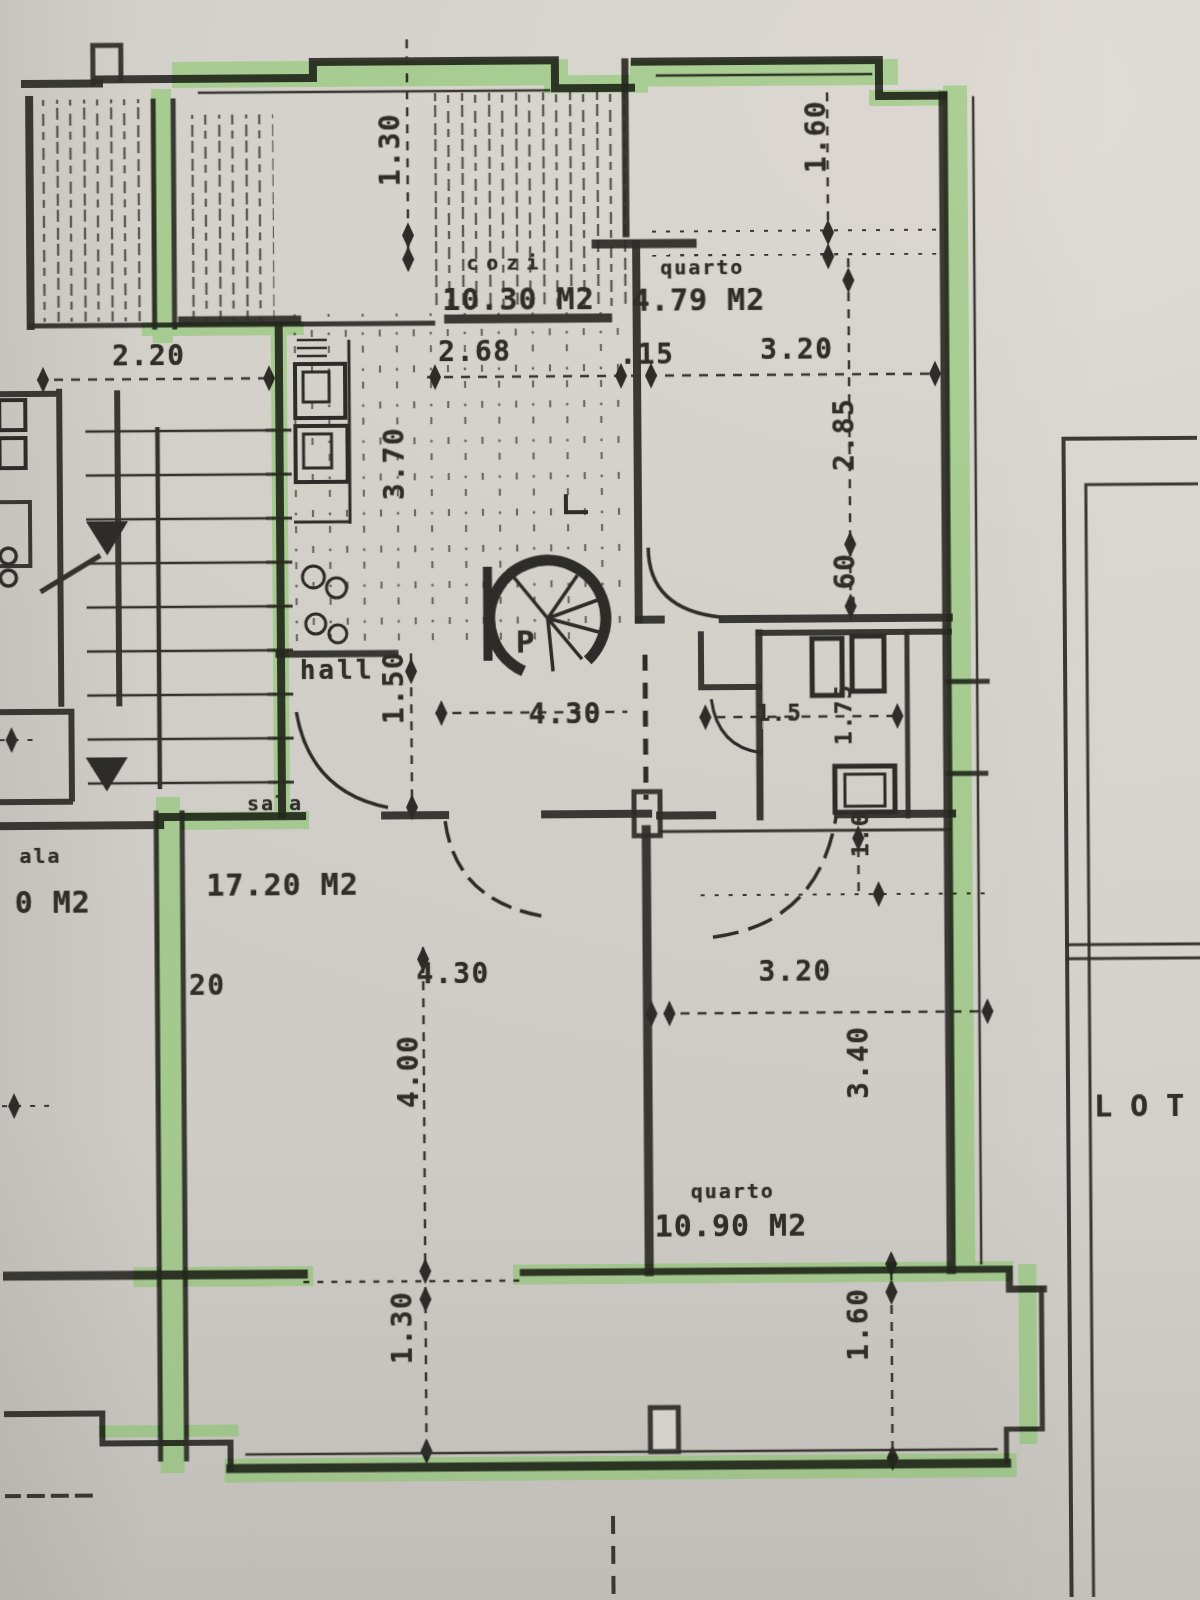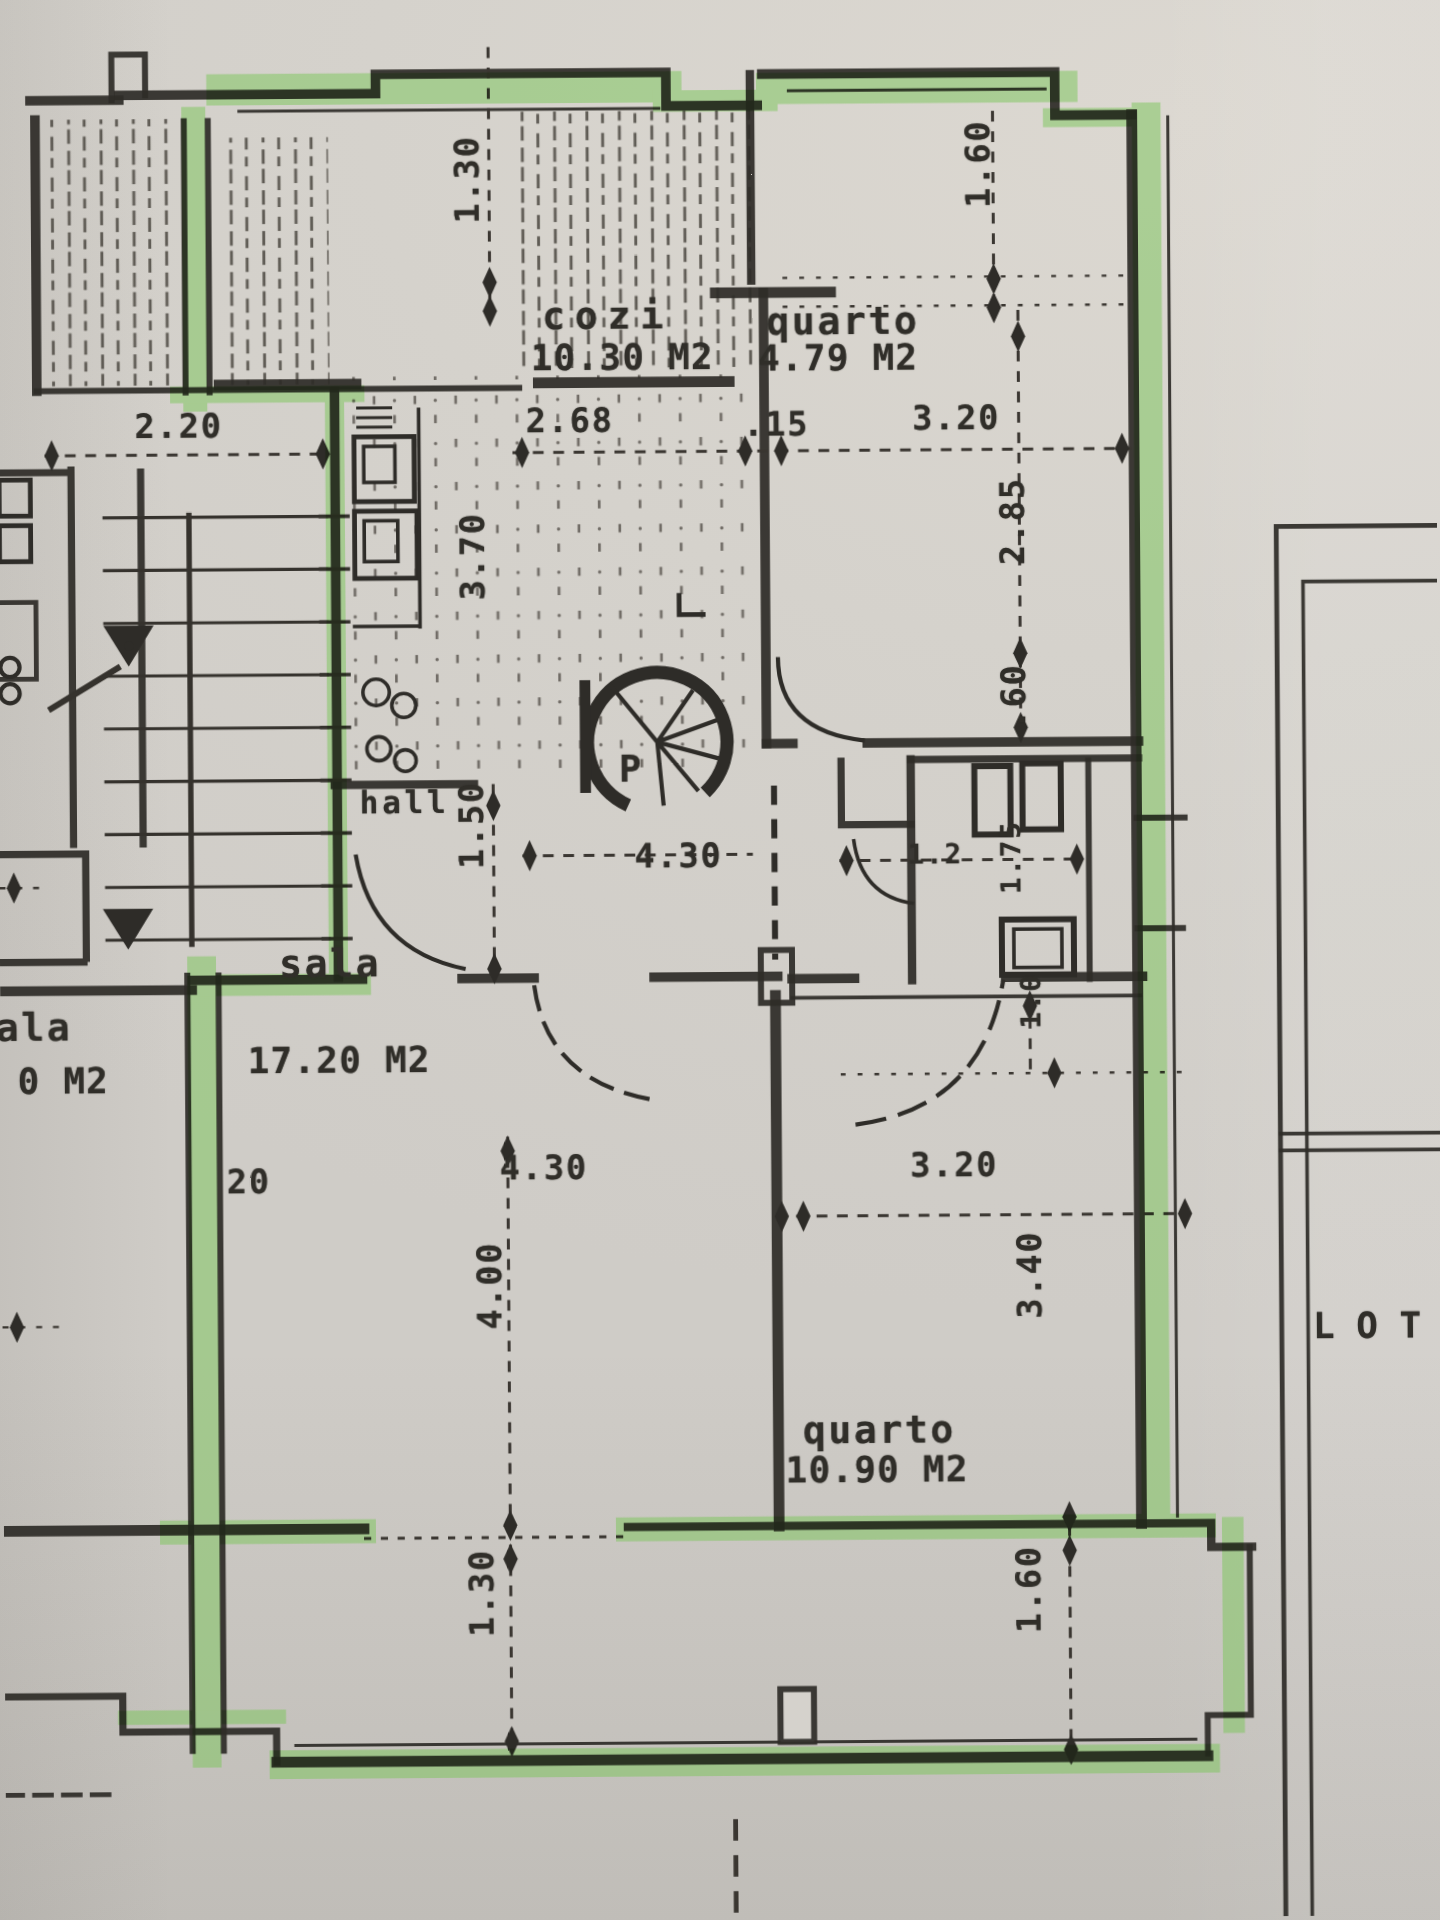--- a/index.html
+++ b/index.html
@@ -12,21 +12,21 @@
     font-family:"DejaVu Sans Mono","Liberation Mono",monospace;
   }
   .tilt{position:absolute;inset:0;transform:rotate(-0.4deg);transform-origin:50% 50%;}
   svg{position:absolute;left:0;top:0;}
   .lbl{
     position:absolute;font-weight:bold;color:#302e29;white-space:nowrap;
     transform:translate(-50%,-50%);letter-spacing:1.5px;
     text-shadow:0 0 1px rgba(48,46,41,.65);font-size:28px;
   }
   .rot{transform:translate(-50%,-50%) rotate(-90deg);}
-  .room{font-size:32px;letter-spacing:2px;text-align:right;}
+  .room{font-size:20px;letter-spacing:2px;text-align:right;}
   .area{font-size:30px;letter-spacing:1px;}
   .sp{letter-spacing:8px;}
   .small{font-size:23px;}
   .hall{font-size:26px;letter-spacing:3px;}
   .pmark{font-size:31px;}
   .lote{transform:none;font-size:30px;letter-spacing:18px;}
 </style>
 </head>
 <body>
 
@@ -240,40 +240,40 @@
   <span class="lbl" style="left:152px;top:352px">2.20</span>
   <span class="lbl" style="left:478px;top:350px">2.68</span>
   <span class="lbl" style="left:650px;top:354px">.15</span>
   <span class="lbl" style="left:800px;top:350px">3.20</span>
   <span class="lbl rot" style="left:820px;top:138px">1.60</span>
   <span class="lbl rot" style="left:396px;top:462px">3.70</span>
   <span class="lbl rot" style="left:846px;top:436px">2.85</span>
   <span class="lbl rot" style="left:846px;top:582px">.60</span>
   <span class="lbl rot" style="left:394px;top:686px">1.50</span>
   <span class="lbl" style="left:566px;top:713px">4.30</span>
-  <span class="lbl small" style="left:780px;top:714px">1.2</span>
+  <span class="lbl small" style="left:780px;top:714px">1.5</span>
   <span class="lbl rot small" style="left:844px;top:716px">1.75</span>
   <span class="lbl rot small" style="left:860px;top:836px">1.0</span>
   <span class="lbl" style="left:206px;top:982px">20</span>
   <span class="lbl" style="left:452px;top:972px">4.30</span>
   <span class="lbl rot" style="left:406px;top:1070px">4.00</span>
   <span class="lbl" style="left:794px;top:972px">3.20</span>
   <span class="lbl rot" style="left:856px;top:1064px">3.40</span>
   <span class="lbl rot" style="left:398px;top:1326px">1.30</span>
   <span class="lbl rot" style="left:854px;top:1326px">1.60</span>
 
   <span class="lbl room sp" style="left:510px;top:262px">cozi</span>
   <span class="lbl area" style="left:522px;top:298px">10.30 M2</span>
   <span class="lbl room" style="left:706px;top:268px">quarto</span>
   <span class="lbl area" style="left:702px;top:300px">4.79 M2</span>
   <span class="lbl room" style="left:275px;top:801px">sala</span>
   <span class="lbl area" style="left:282px;top:882px">17.20 M2</span>
   <span class="lbl room" style="left:730px;top:1192px">quarto</span>
   <span class="lbl area" style="left:728px;top:1226px">10.90 M2</span>
   <span class="lbl hall" style="left:338px;top:668px">hall</span>
-  <span class="lbl room" style="left:28px;top:852px">ala</span>
+  <span class="lbl room" style="left:40px;top:852px">ala</span>
   <span class="lbl area" style="left:52px;top:898px">0 M2</span>
   <span class="lbl pmark" style="left:527px;top:641px">P</span>
   <span class="lbl lote" style="left:1092px;top:1092px">LOTE</span>
 </div>
 
 </div>
 </div>
 
 </body></html>

